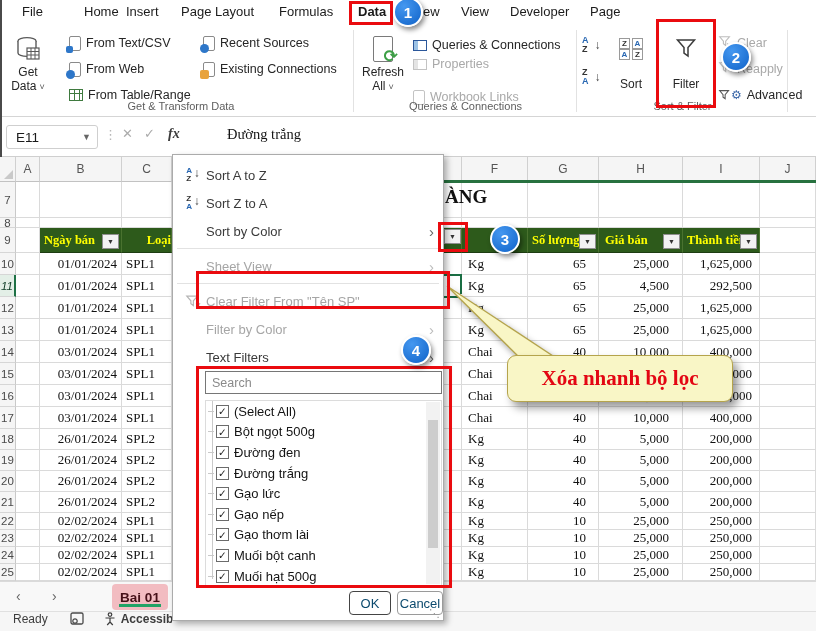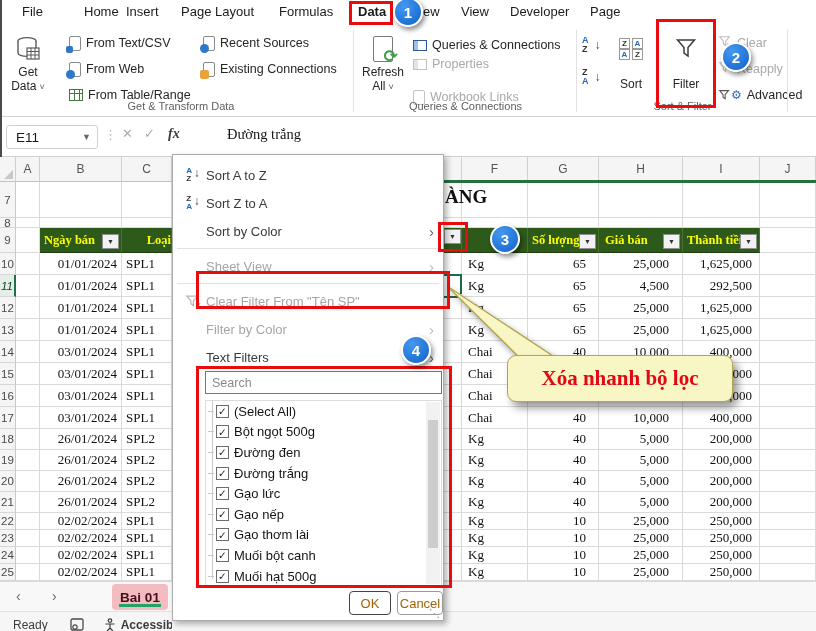--- a/index.html
+++ b/index.html
@@ -132,21 +132,21 @@
 
   #flist { position:absolute; left:32px; top:245px; width:237px; height:186px; border:1px solid #dcdcdc; background:#fff; overflow:hidden; }
   #flist::before { content:""; position:absolute; left:6px; top:0; bottom:6px; width:1px; background:#c9c9c9; }
   .fitem { display:flex; align-items:center; height:20.6px; font-size:13px; color:#141414; padding-left:2px; }
   .fitem::before { content:""; width:6px; height:1px; background:#c9c9c9; margin-right:2px; flex:none; }
   .cb { width:13px; height:13px; border:1.4px solid #6b6b6b; background:#fff; margin-right:5px; flex:none;
     display:flex; align-items:center; justify-content:center; font-size:10.5px; color:#1f1f1f; line-height:1; }
   .sbar { position:absolute; right:1px; top:1px; bottom:1px; width:14px; background:#f2f2f2; }
   .sthumb { position:absolute; left:2px; top:18px; width:10px; height:128px; background:#cdcdcd; }
 
-  .mbtn { position:absolute; height:24px; background:#fff; border-radius:4px; font-size:13px; color:#a16207;
+  .mbtn { position:absolute; height:24px; background:#fff; border-radius:4px; font-size:13px; color:#0c4a6e;
     display:flex; align-items:center; justify-content:center; }
   #btn-ok { left:176px; top:436px; width:42px; border:1.5px solid #444; }
   #btn-cancel { left:224px; top:436px; width:46px; border:1px solid #9a9a9a; }
   #grip { position:absolute; right:3px; bottom:0px; color:#9a9a9a; font-size:11px; }
 
   
   #callout-tail { position:absolute; left:425px; top:278px; z-index:21; }
   #callout { position:absolute; left:507px; top:355px; width:226px; height:47px; z-index:22;
     background:#f9f6c6; border:1px solid #b5a44c; border-radius:9px;
     box-shadow:5px 6px 8px rgba(0,0,0,.4);
@@ -154,21 +154,21 @@
     font-family:"Liberation Serif","DejaVu Serif",serif; font-weight:bold; font-size:21px; color:#e30613; }
 
   
   #tabbar { position:absolute; left:0; top:581px; width:816px; height:30px; background:#f8f8f8; border-top:1px solid #dadada; }
   .navarr { position:absolute; top:6px; font-size:14px; color:#666; }
   #sheettab { position:absolute; left:112px; top:2px; width:56px; height:26px; background:#f2bcc1; border-radius:4px;
     display:flex; align-items:center; justify-content:center; font-size:13.5px; font-weight:bold; color:#461018; }
   #sheettab u { position:absolute; left:7px; right:7px; bottom:3px; height:3px; background:#21a366; }
 
   #statusbar { position:absolute; left:0; top:611px; width:816px; height:20px; background:#f6f6f6; border-top:1px solid #e0e0e0; }
-  #status-left { position:absolute; left:0; top:0; width:172px; height:20px; overflow:hidden; display:flex; align-items:flex-end; }
+  #status-left { position:absolute; left:0; top:0; width:172px; height:20px; overflow:hidden; display:flex; align-items:flex-start; }
   #status-left .ready { margin-left:13px; font-size:12px; color:#3d3d3d; }
   #status-left .sic { margin-left:22px; display:flex; align-items:center; }
   #status-left .acc-label { margin-left:4px; font-size:12px; font-weight:bold; color:#3d3d3d; white-space:nowrap; }
 </style>
 </head>
 <body>
 
 <div class="win-edge"></div>
 
 <div id="tabsbar">

